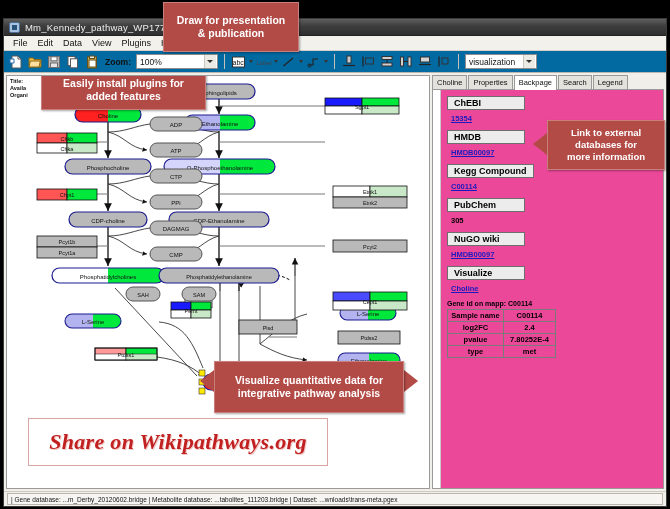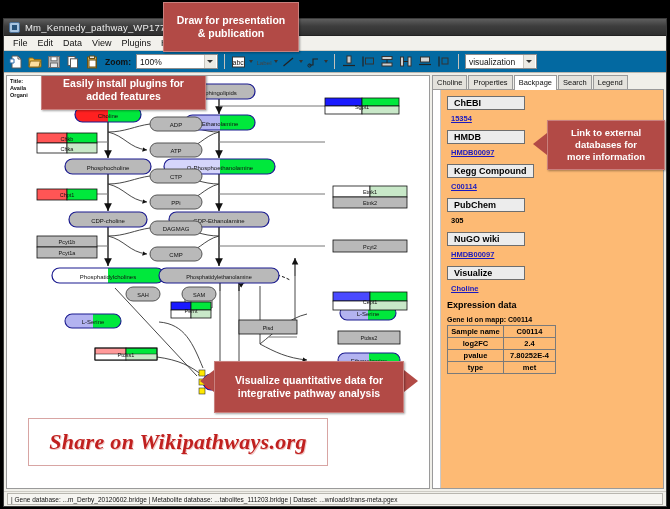--- a/index.html
+++ b/index.html
@@ -76,21 +76,21 @@
   #tabstrip{
     height:15px; flex:0 0 15px; display:flex; align-items:flex-end; gap:1px;
     border-bottom:1px solid #9a9a9a; background:#f0efe9;
   }
   .tab{
     font-size:7.5px; color:#111; padding:1px 4px 1px; background:#e4e2dc;
     border:1px solid #9a9a9a; border-bottom:none; line-height:11px;
   }
   .tab.active{ background:#fff; position:relative; top:1px; padding-bottom:2px; font-weight:normal;}
   #backpage{
-    flex:1; background:#fdba74; border:1px solid #9a9a9a; border-top:none;
+    flex:1; background:#ec4899; border:1px solid #9a9a9a; border-top:none;
     position:relative; overflow:hidden; display:flex;
   }
   #bp-gutter{ width:8px; border-right:1px solid #c9c9c9; background:#fff; flex:0 0 8px;}
   #bp-content{ flex:1; padding:6px 4px 4px 6px; font-size:8px; color:#000; }
   .db-head{
     display:inline-block; background:#ececec; border:1px solid #6e6e6e;
     font-weight:bold; font-size:9px; padding:1px 6px; margin-bottom:2px; min-width:78px;
   }
   .db-link{ display:block; color:#1a1ac0; text-decoration:underline; font-size:7.5px; font-weight:bold; margin:2px 0 7px 4px;}
   .db-plain{ display:block; color:#000; font-size:7.5px; font-weight:bold; margin:2px 0 7px 4px;}
@@ -654,21 +654,20 @@
 
           <div class="db-head">PubChem</div>
           <span class="db-plain">305</span>
 
           <div class="db-head">NuGO wiki</div>
           <a class="db-link" href="#">HMDB00097</a>
 
           <div class="db-head">Visualize</div>
           <a class="db-link" href="#">Choline</a>
 
-          <div id="expr-title">Expression data</div>
           <div id="gene-id">Gene id on mapp: C00114</div>
 
           <table id="expr-table">
             <tbody>
                 <tr>
               <td class="k">Sample name</td>
               <td class="v">C00114</td>
             </tr>
             <tr>
               <td class="k">log2FC</td>

